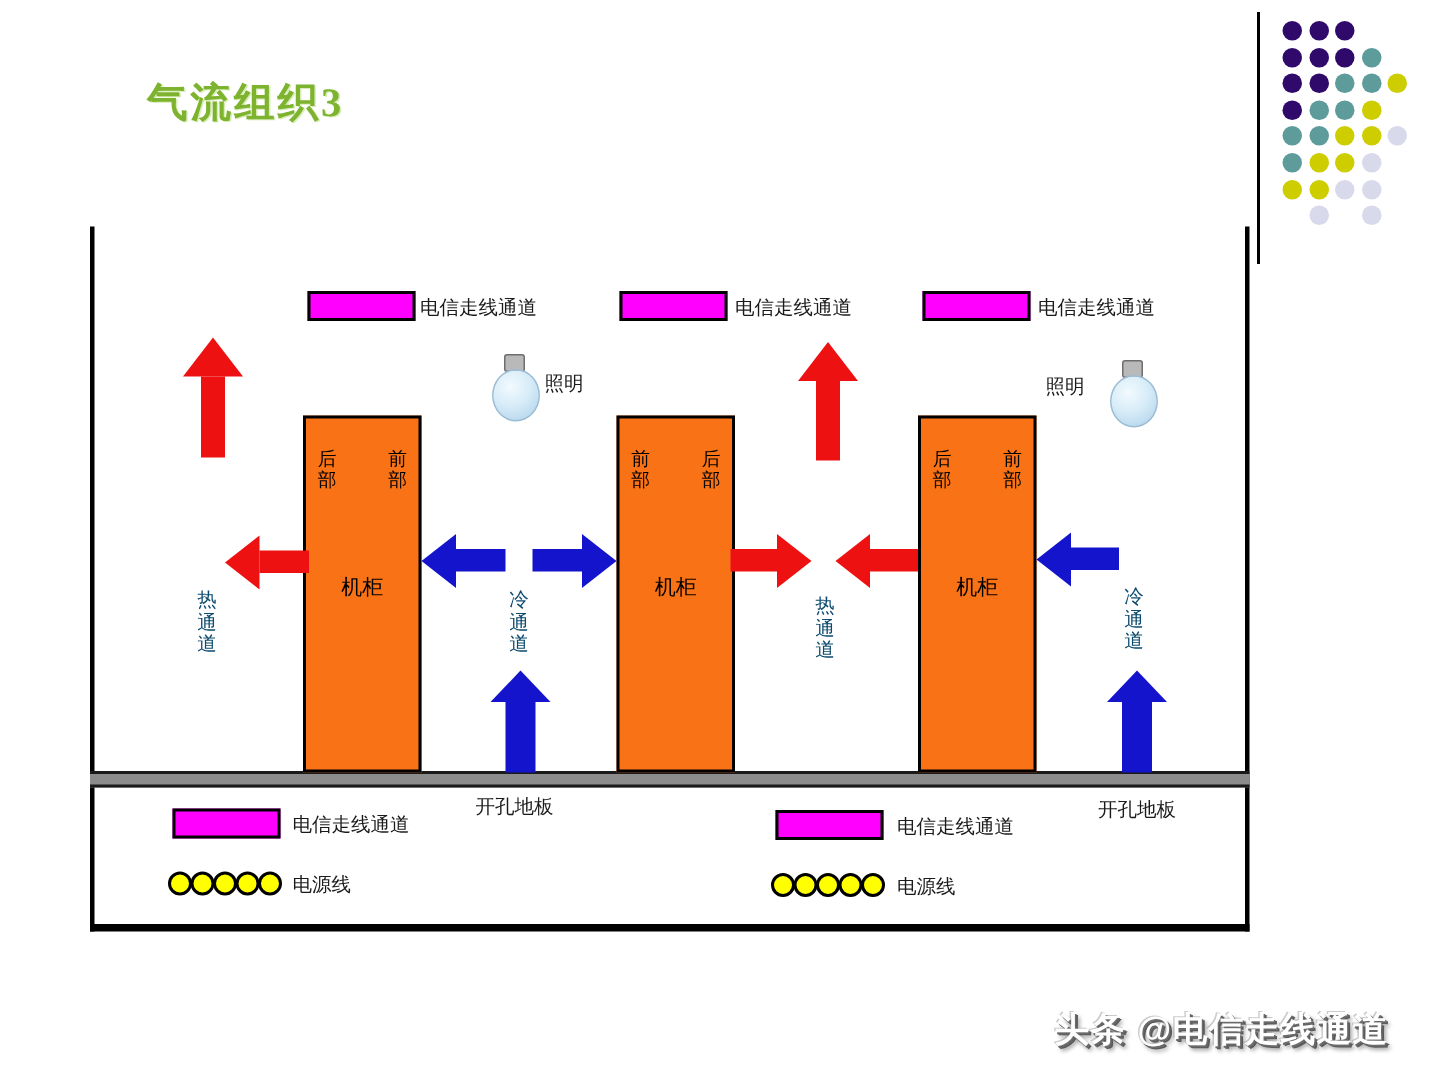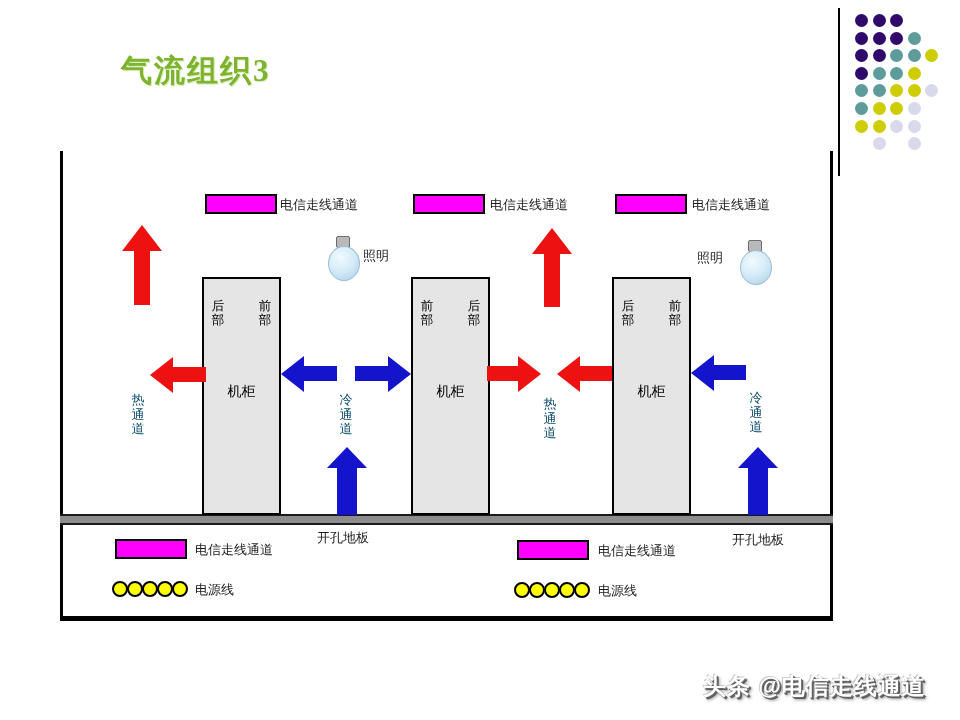--- a/index.html
+++ b/index.html
@@ -7,24 +7,23 @@
     width:960px;height:720px;position:relative;overflow:hidden;
     background:#ffffff;
     font-family:"Liberation Sans","DejaVu Sans",sans-serif;
   }
   .abs{position:absolute;}
 
   
   #slide-title{
     left:98px;top:50px;
     font-family:"Liberation Serif","DejaVu Serif",serif;
-    font-weight:bold;font-size:31px;letter-spacing:2px;
+    font-weight:bold;font-size:27px;letter-spacing:2px;
     color:var(--title-green);
     text-shadow:1px 1px 0 #d8edb6;
-    margin-left:23px;
   }
 
   
   #deco-line{left:838px;top:8px;width:2px;height:168px;background:#000;}
   #dots{left:855px;top:14px;width:95px;height:150px;}
   #dots .dot{
     position:absolute;width:13px;height:13px;border-radius:50%;
   }
 
   
@@ -45,21 +44,21 @@
   }
   .lbl{font-size:13px;color:#1a1a1a;white-space:nowrap;}
   .vlbl{
     font-size:13px;color:#0c4a6e;width:16px;line-height:1.12;
     word-break:break-all;text-align:center;
   }
 
   
   .cabinet{
     top:277px;width:75px;height:234px;
-    border:2px solid #000;background:#e5e5e5;
+    border:2px solid #000;background:#f97316;
   }
   .cabinet .side-label{
     position:absolute;top:20px;width:14px;
     font-size:12.5px;line-height:1.15;word-break:break-all;text-align:center;
   }
   .cabinet .side-left{left:7px;}
   .cabinet .side-right{right:7px;}
   .cabinet .cab-name{
     position:absolute;top:104px;left:0;right:0;
     text-align:center;font-size:14px;

